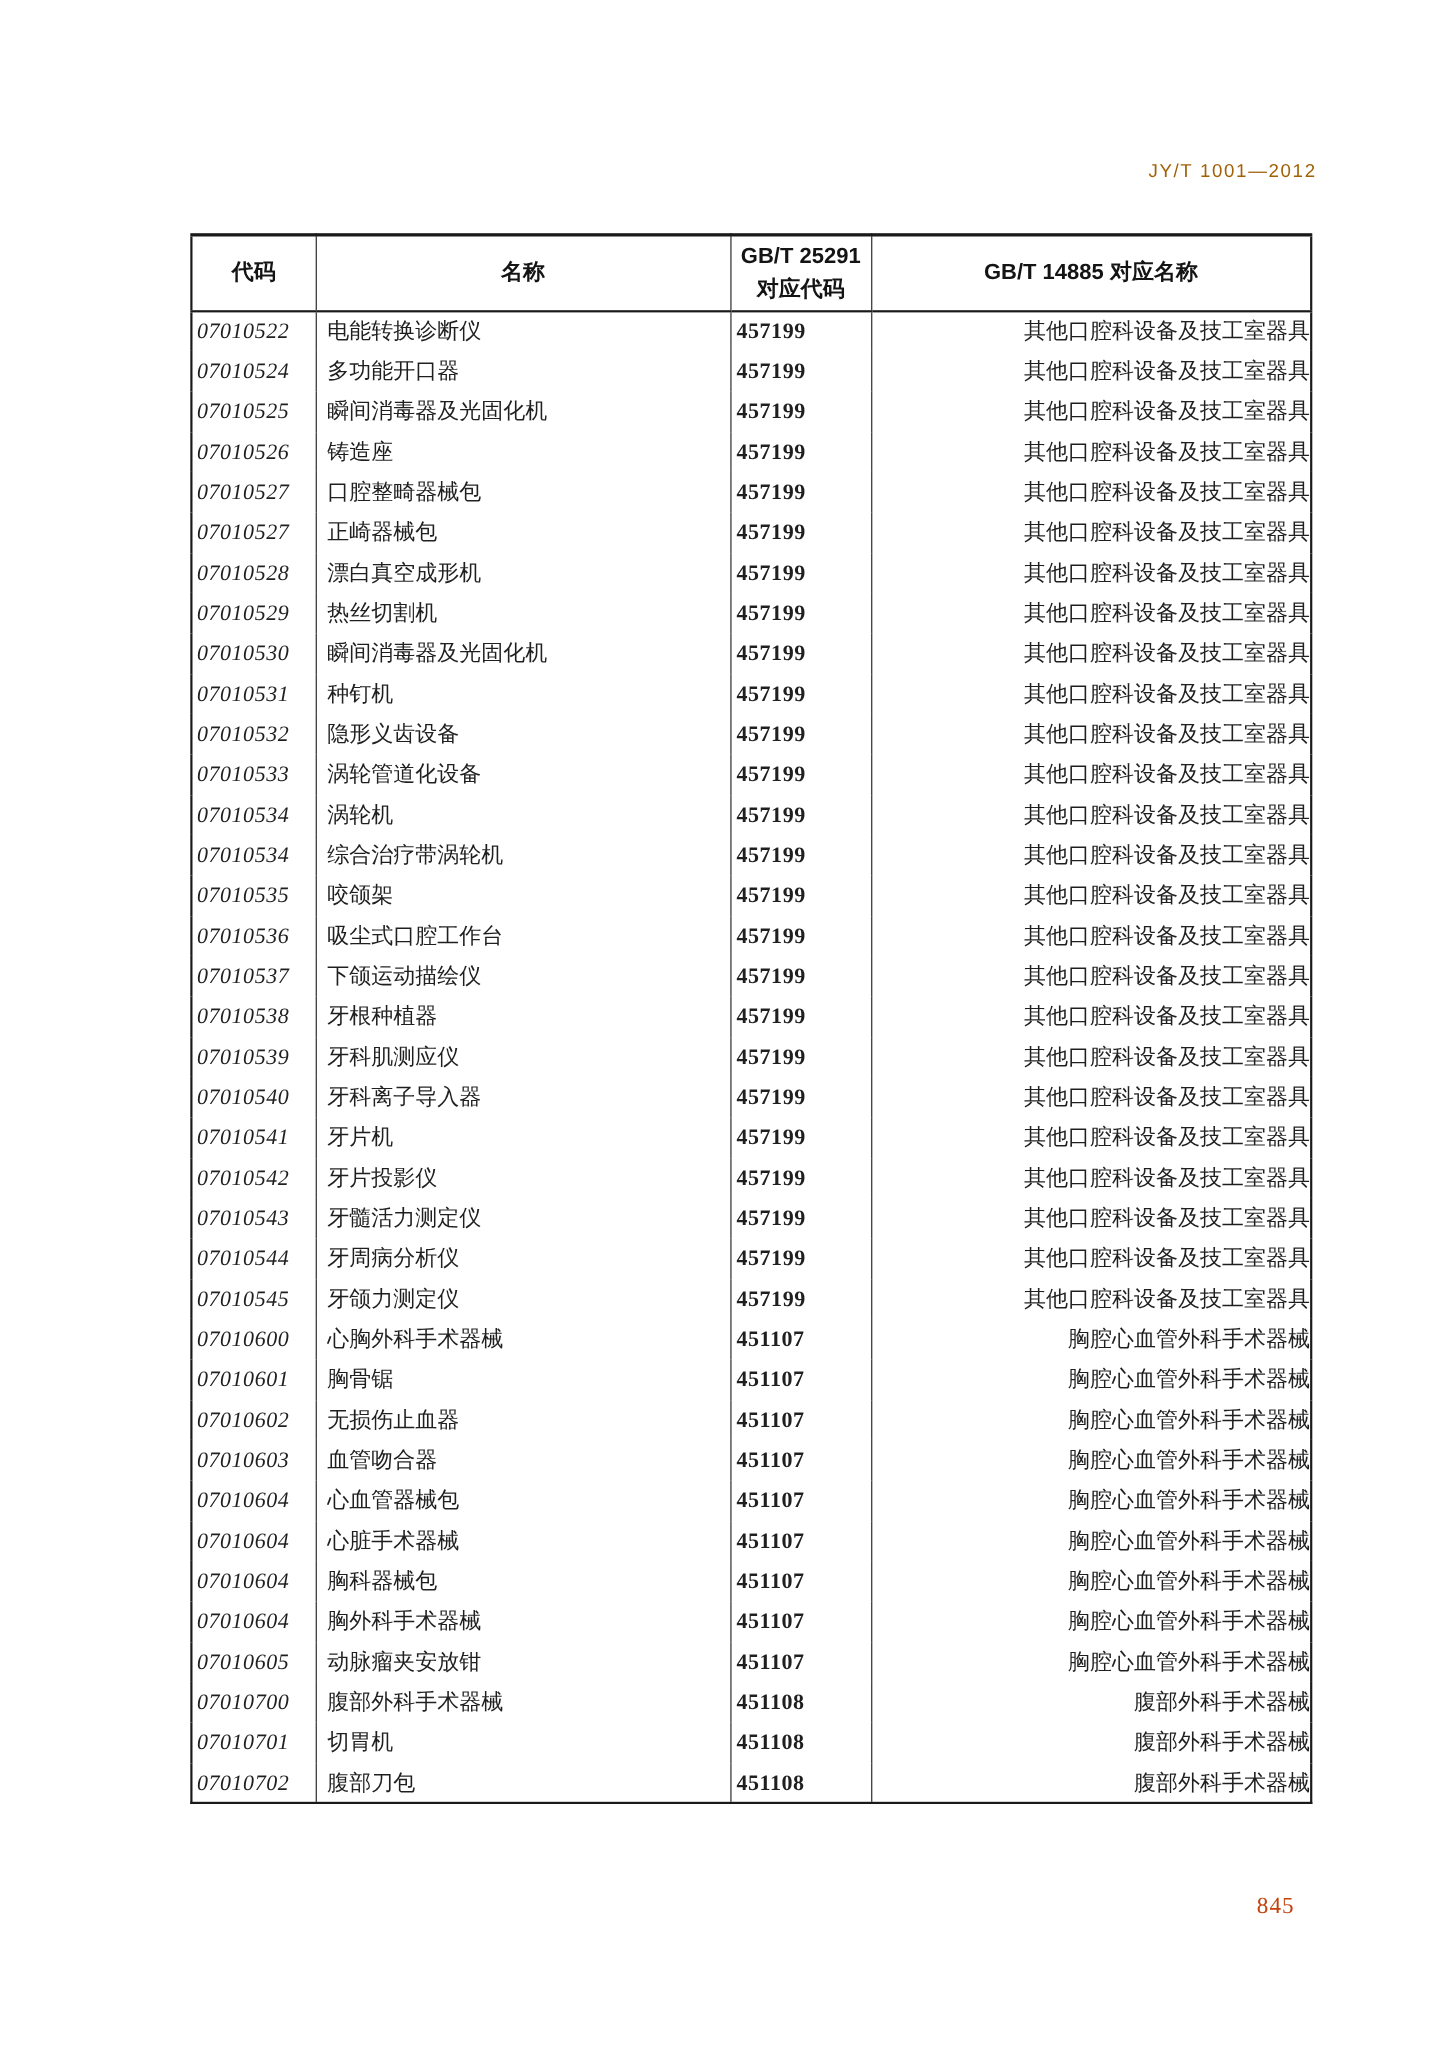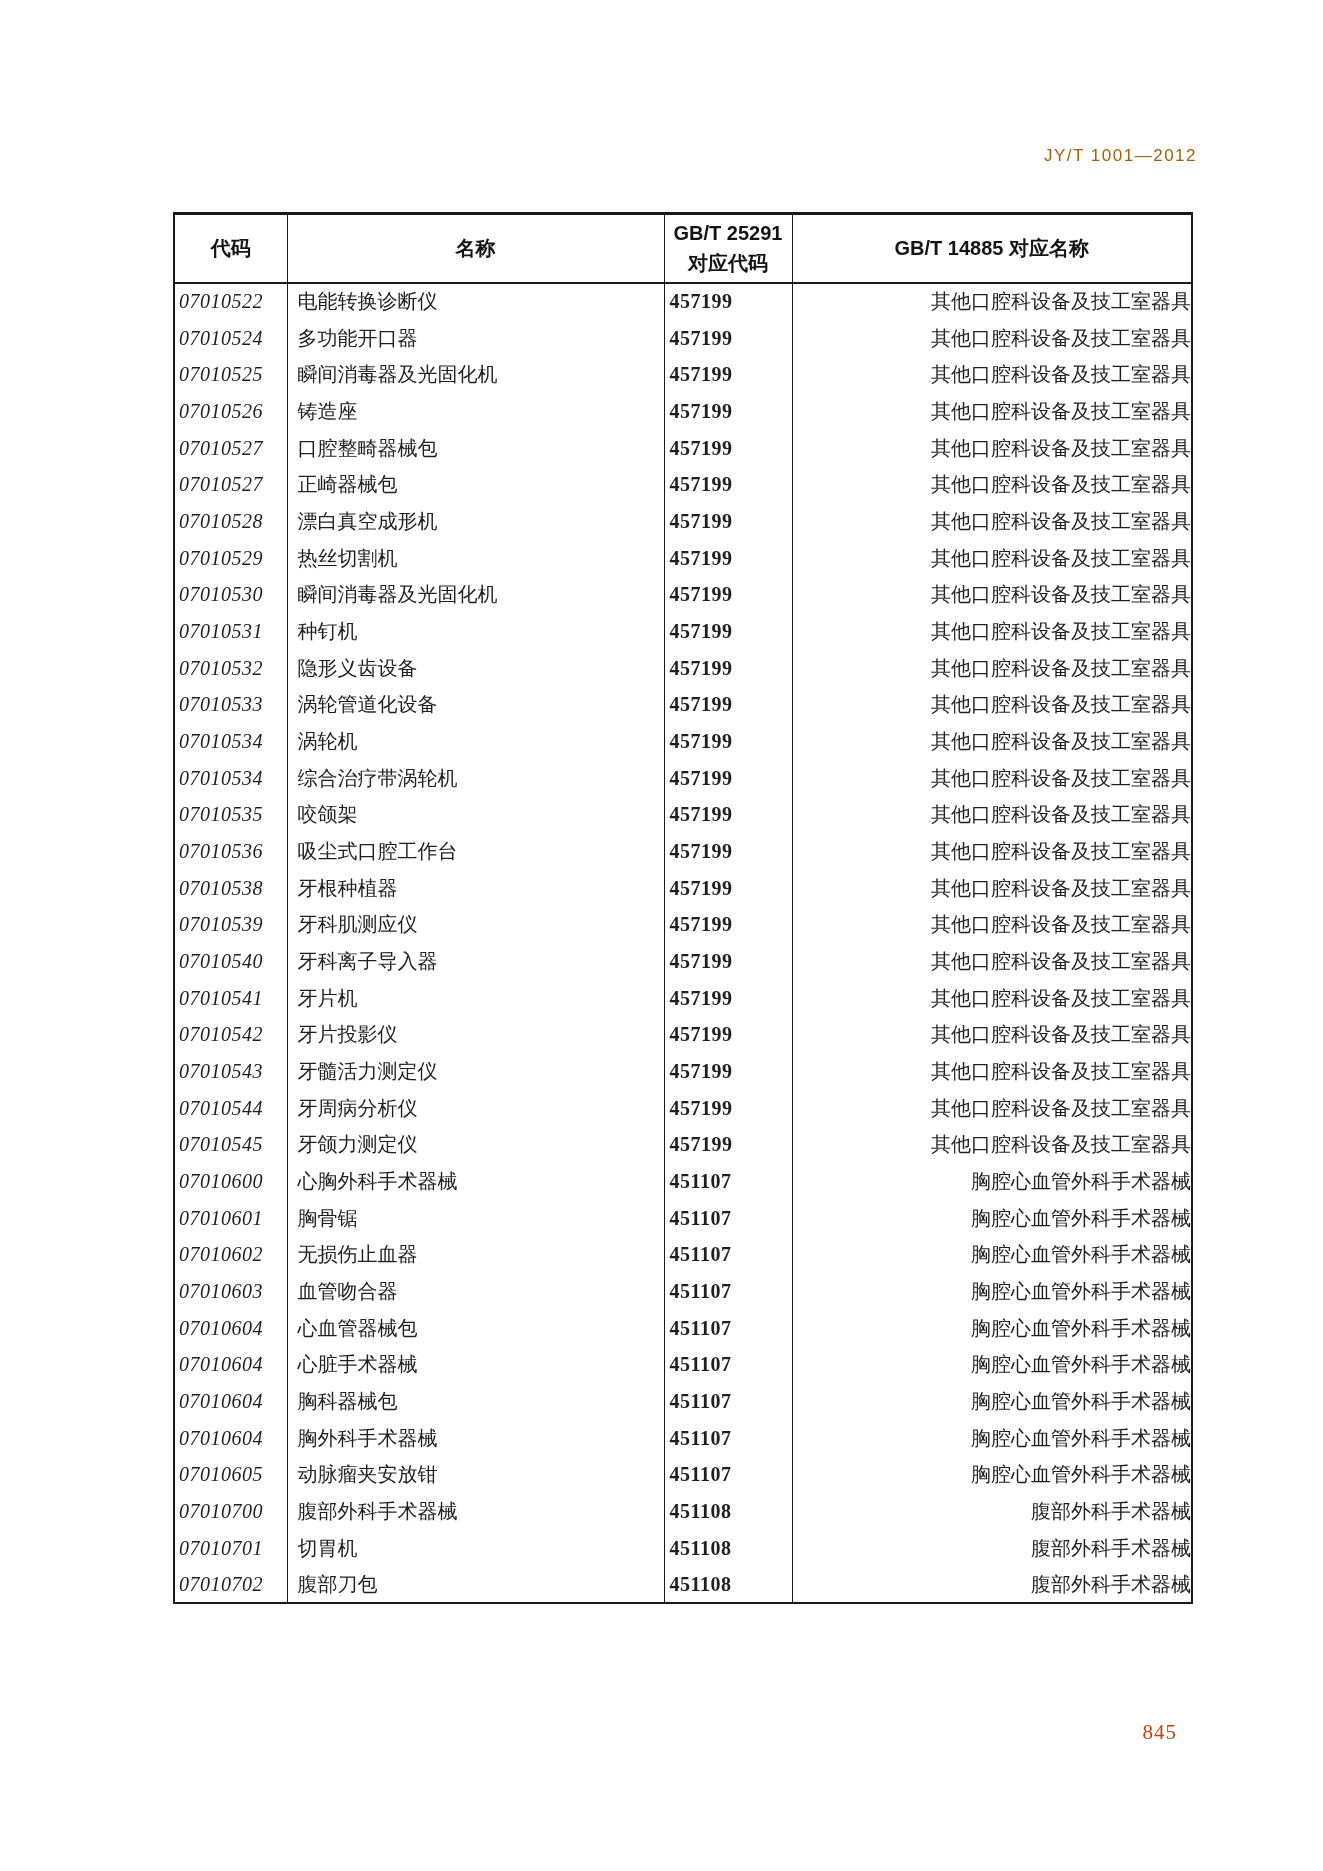--- a/index.html
+++ b/index.html
@@ -204,20 +204,26 @@
         <td class="c2 bl">457199</td>
         <td class="c3 bl">其他口腔科设备及技工室器具</td>
       </tr>
       <tr>
         <td class="c0">07010536</td>
         <td class="c1 bl">吸尘式口腔工作台</td>
         <td class="c2 bl">457199</td>
         <td class="c3 bl">其他口腔科设备及技工室器具</td>
       </tr>
       <tr>
+        <td class="c0">07010537</td>
+        <td class="c1 bl">下颌运动描绘仪</td>
+        <td class="c2 bl">457199</td>
+        <td class="c3 bl">其他口腔科设备及技工室器具</td>
+      </tr>
+      <tr>
         <td class="c0">07010538</td>
         <td class="c1 bl">牙根种植器</td>
         <td class="c2 bl">457199</td>
         <td class="c3 bl">其他口腔科设备及技工室器具</td>
       </tr>
       <tr>
         <td class="c0">07010539</td>
         <td class="c1 bl">牙科肌测应仪</td>
         <td class="c2 bl">457199</td>
         <td class="c3 bl">其他口腔科设备及技工室器具</td>

